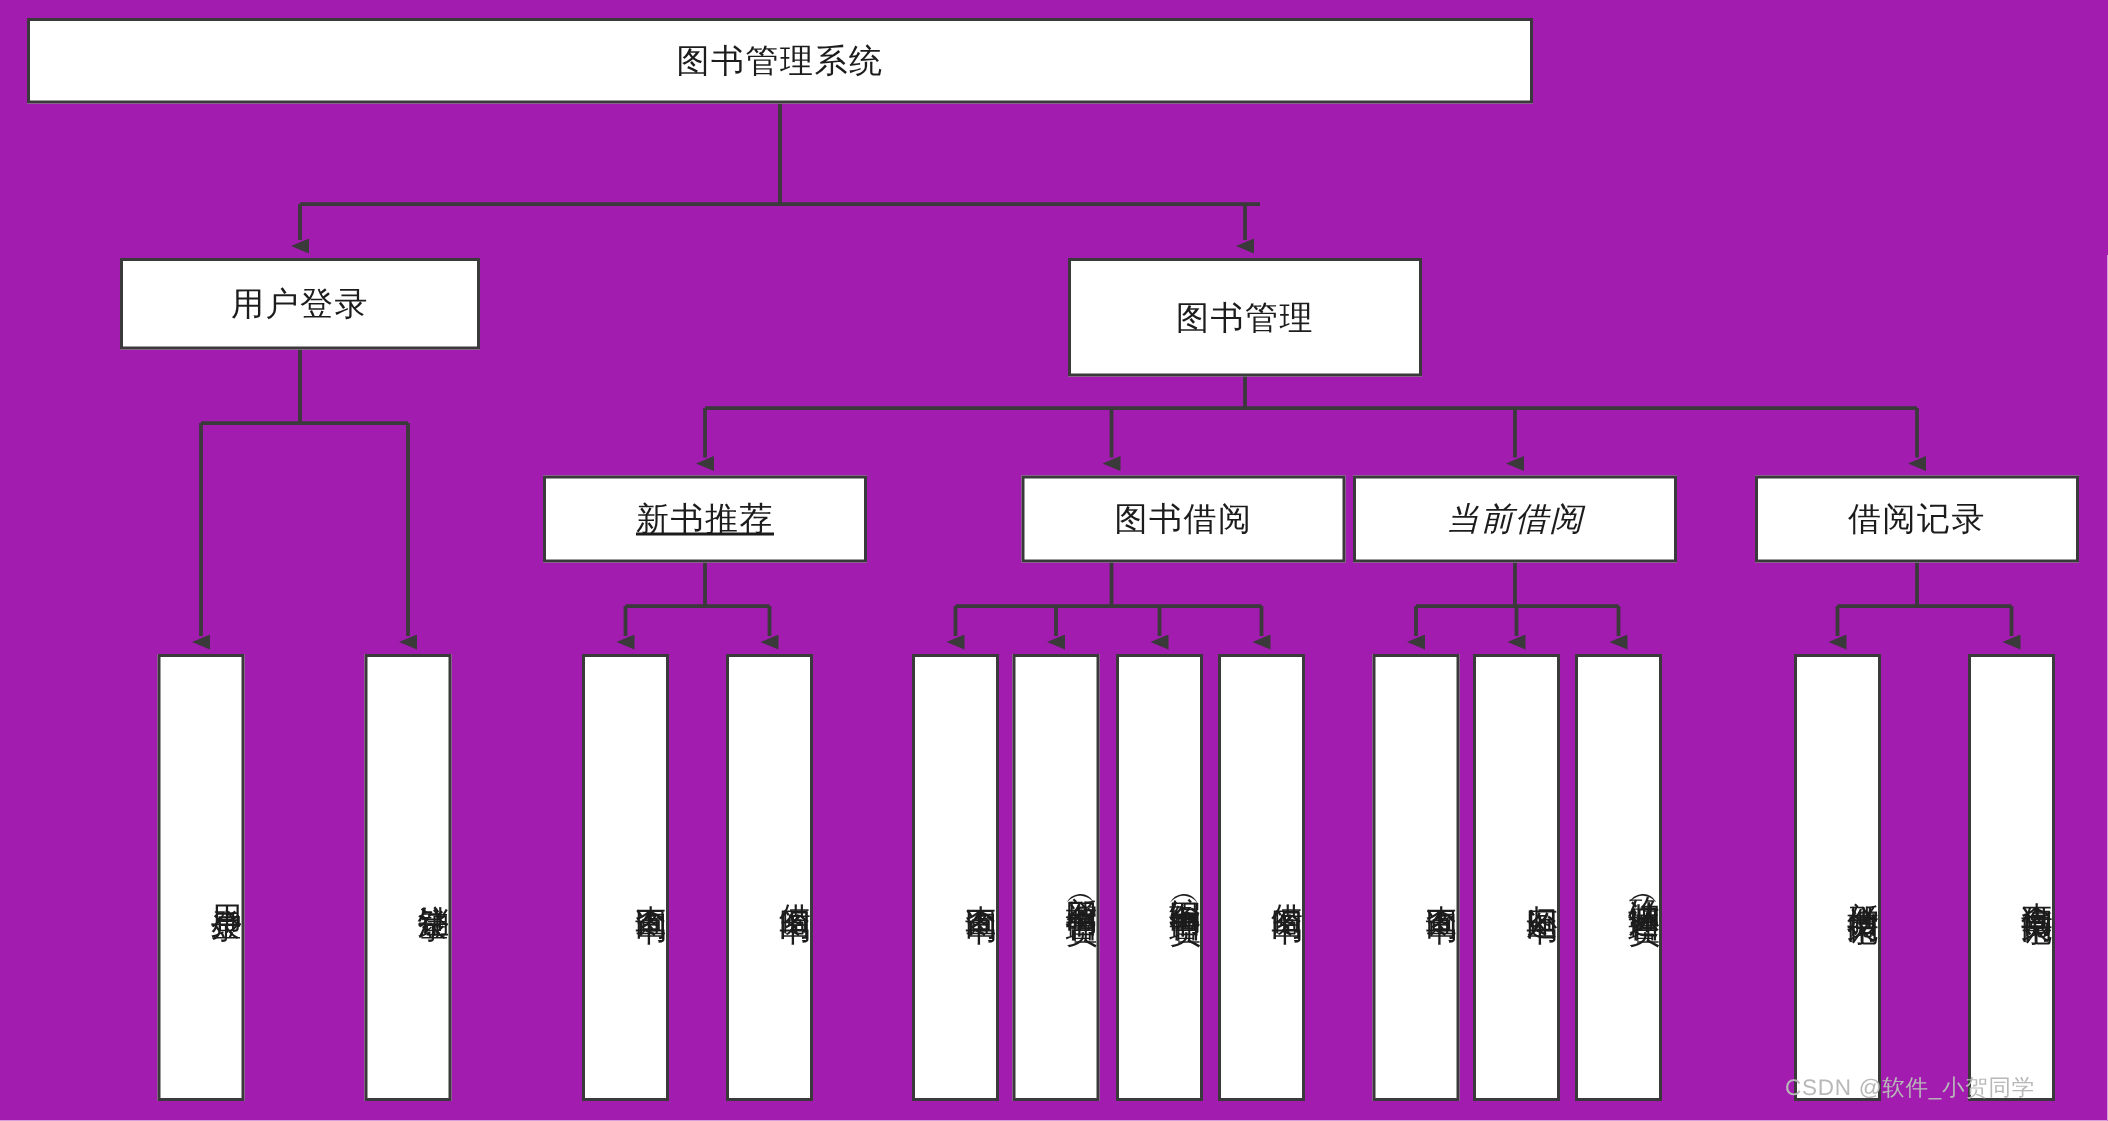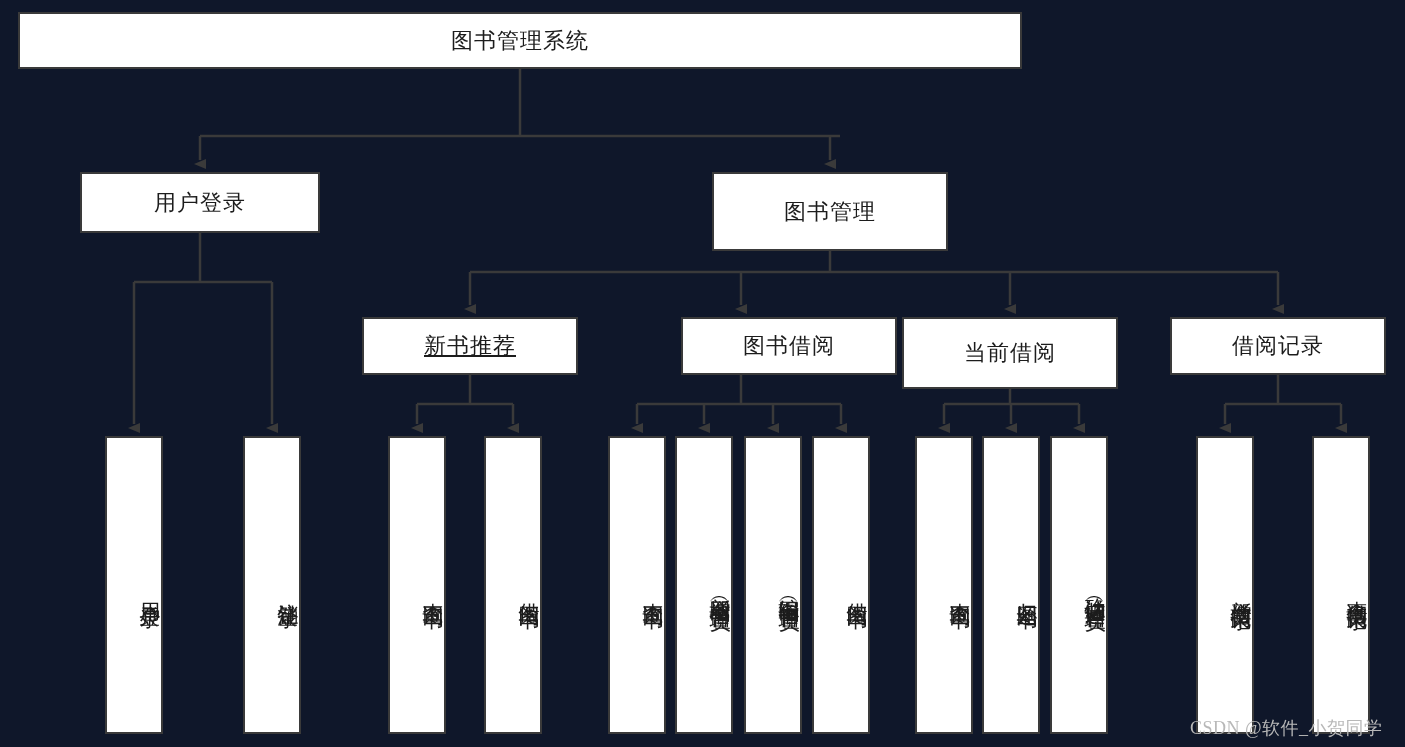--- a/index.html
+++ b/index.html
@@ -7,21 +7,21 @@
     padding: 0;
     background: #ffffff;
   }
   body {
     font-family: "Liberation Sans", "DejaVu Sans", sans-serif;
   }
   #canvas {
     position: relative;
     width: 1405px;
     height: 747px;
-    background: #0f172a;
+    background: #a21caf;
     overflow: hidden;
   }
   #wires {
     position: absolute;
     left: 0;
     top: 0;
     width: 1405px;
     height: 747px;
   }
   .node {
@@ -45,26 +45,25 @@
     font-size: 21px;
     letter-spacing: 2px;
     line-height: 1.05;
     padding-top: 10px;
     align-items: flex-start;
     justify-content: center;
     white-space: nowrap;
   }
   .watermark {
     position: absolute;
-    font-size: 18px;
+    font-size: 15px;
     color: #b8b8b8;
     white-space: nowrap;
     letter-spacing: 0.5px;
     pointer-events: none;
-    font-family: Liberation Serif, serif;
   }
 </style>
 </head>
 <body>
 
 <div id="canvas">
 
   <svg id="wires" viewBox="0 0 1405 747" xmlns="http://www.w3.org/2000/svg">
     <defs>
       <marker id="arrow" markerWidth="10" markerHeight="12" refX="1" refY="6" orient="auto" markerUnits="userSpaceOnUse">
@@ -116,21 +115,21 @@
     </g>
   </svg>
 
   <div class="node node-h" style="left: 18px; top: 12px; width: 1004px; height: 57px;">图书管理系统</div>
 
   <div class="node node-h" style="left: 80px; top: 172px; width: 240px; height: 61px;">用户登录</div>
   <div class="node node-h" style="left: 712px; top: 172px; width: 236px; height: 79px;">图书管理</div>
 
   <div class="node node-h" style="left: 362px; top: 317px; width: 216px; height: 58px; text-decoration: underline;">新书推荐</div>
   <div class="node node-h" style="left: 633px; top: 317px; width: 216px; height: 58px; margin-left: 48px;">图书借阅</div>
-  <div class="node node-h" style="left: 902px; top: 317px; width: 216px; height: 72px;">当前借阅</div>
+  <div class="node node-h" style="left: 902px; top: 317px; width: 216px; height: 58px; font-style: italic;">当前借阅</div>
   <div class="node node-h" style="left: 1170px; top: 317px; width: 216px; height: 58px;">借阅记录</div>
 
   <div class="node node-v" style="left: 105px; top: 436px; width: 58px; height: 298px;">用户登录</div>
   <div class="node node-v" style="left: 243px; top: 436px; width: 58px; height: 298px;">注销登录</div>
   <div class="node node-v" style="left: 388px; top: 436px; width: 58px; height: 298px;">查询图书</div>
   <div class="node node-v" style="left: 484px; top: 436px; width: 58px; height: 298px;">借阅图书</div>
   <div class="node node-v" style="left: 608px; top: 436px; width: 58px; height: 298px;">查询图书</div>
   <div class="node node-v" style="left: 675px; top: 436px; width: 58px; height: 298px;">新增图书（管理员）</div>
   <div class="node node-v" style="left: 744px; top: 436px; width: 58px; height: 298px;">编辑图书（管理员）</div>
   <div class="node node-v" style="left: 812px; top: 436px; width: 58px; height: 298px;">借阅图书</div>

